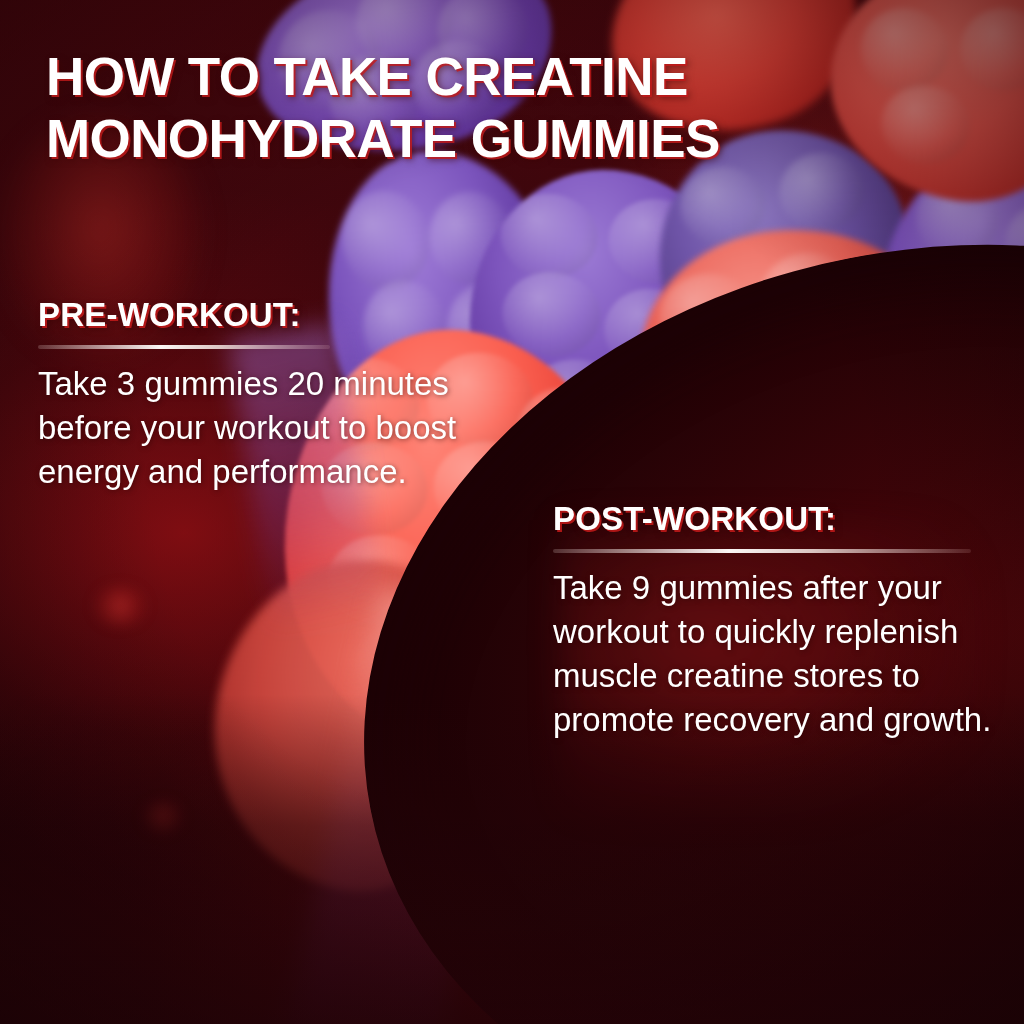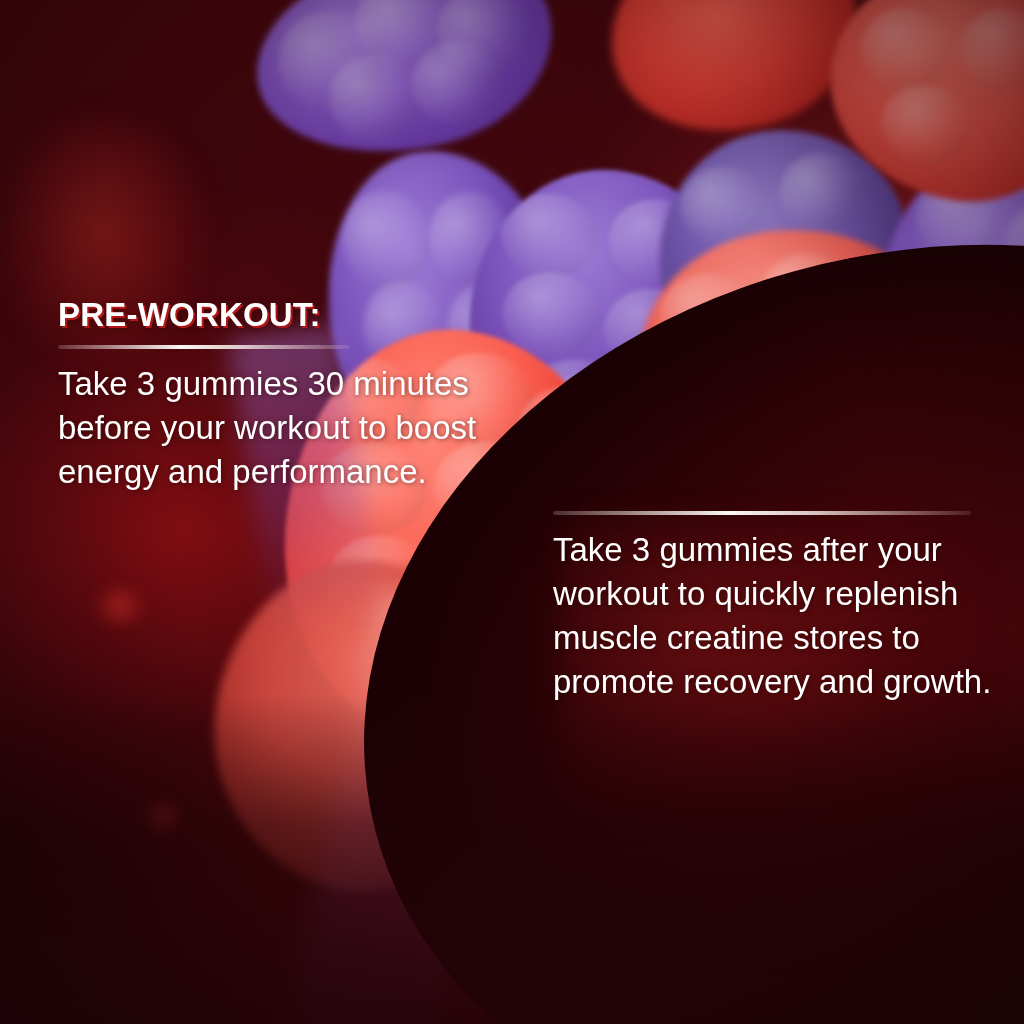--- a/index.html
+++ b/index.html
@@ -128,21 +128,21 @@
     text-shadow:2px 2px 0 rgba(196,26,26,0.85), 3px 3px 6px rgba(50,0,3,0.6);
   }
   .rule{
     height:4px;margin-top:11px;margin-bottom:13px;border-radius:2px;
     background:linear-gradient(to right, rgba(255,240,235,0.18) 0%, rgba(255,252,250,0.98) 42%, rgba(255,245,240,0.80) 62%, rgba(255,210,205,0.12) 100%);
   }
   .sec-body{
     font-size:33px;line-height:44px;color:#ffffff;font-weight:normal;
     text-shadow:1px 1px 5px rgba(40,0,3,0.55);
   }
-  .pre{left:38px;top:296px;width:460px;margin-left:20px;}
+  .pre{left:38px;top:296px;width:460px;}
   .pre .rule{width:292px;}
   .post{left:553px;top:500px;width:450px;}
   .post .rule{width:418px;}
 
   .footer{
     position:absolute;left:46px;top:900px;width:900px;
     font-size:28px;font-weight:bold;line-height:37px;letter-spacing:-0.1px;
     color:#ffffff;text-transform:uppercase;
     text-shadow:2px 2px 0 rgba(190,25,25,0.80), 3px 3px 6px rgba(45,0,3,0.55);
   }
@@ -246,28 +246,30 @@
   <div class="bokeh" style="left:640px;top:600px;width:54px;height:40px;opacity:.6"></div>
   <div class="bokeh" style="left:880px;top:640px;width:60px;height:44px;opacity:.5"></div>
   <div class="bokeh" style="left:930px;top:830px;width:70px;height:50px;opacity:.45"></div>
   <div class="bokeh" style="left:760px;top:880px;width:50px;height:38px;opacity:.4"></div>
 
   <div class="swoosh"></div>
   <div class="swoosh-glow"></div>
   <div class="bottom-fade"></div>
   <div class="vignette"></div>
 
+  <div class="title">HOW TO TAKE CREATINE MONOHYDRATE GUMMIES</div>
 
   <div class="block pre">
     <div class="sec-head">PRE-WORKOUT:</div>
     <div class="rule"></div>
-    <div class="sec-body">Take 3 gummies 30 minutes before your workout to boost energy and performance.</div>
+    <div class="sec-body">Take 3 gummies 20 minutes before your workout to boost energy and performance.</div>
   </div>
 
   <div class="block post">
+    <div class="sec-head">POST-WORKOUT:</div>
     <div class="rule"></div>
-    <div class="sec-body">Take 3 gummies after your workout to quickly replenish muscle creatine stores to promote recovery and growth.</div>
+    <div class="sec-body">Take 9 gummies after your workout to quickly replenish muscle creatine stores to promote recovery and growth.</div>
   </div>
 
   <div class="footer">
   </div>
 
 </div>
 
 </body></html>

